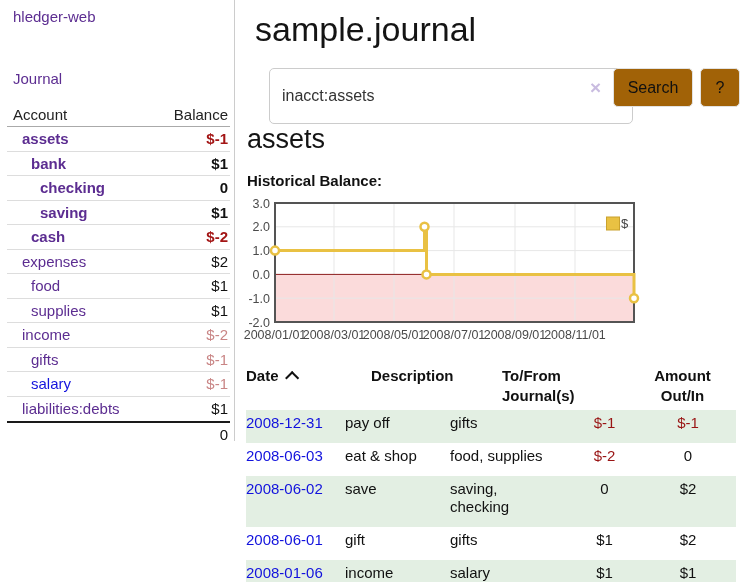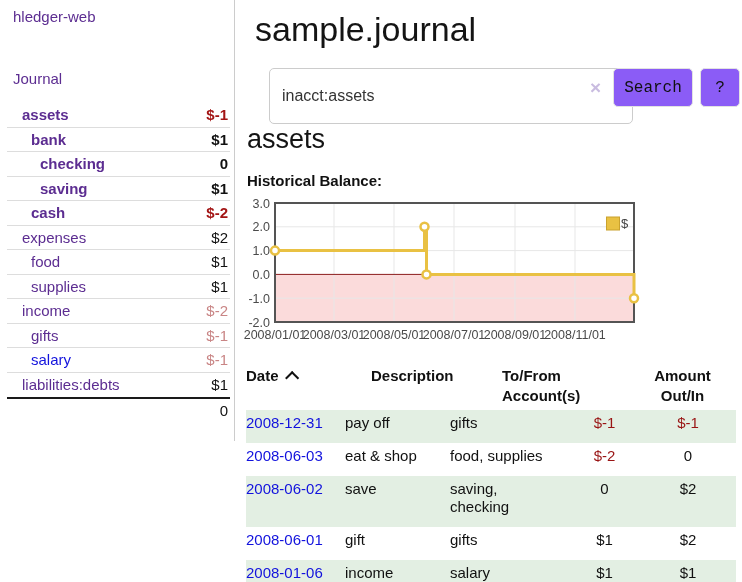--- a/index.html
+++ b/index.html
@@ -29,22 +29,22 @@
   .acct-bal.neg-soft{color:#c98585;}
   .acct-total{display:flex;justify-content:flex-end;box-sizing:border-box;
     height:24px;padding:3px 2px 0 0;border-top:2px solid #1a1a1a;}
 
   
   .page-title{position:absolute;left:247px;top:2px;font-size:34px;font-weight:400;color:#141414;}
   .search-input{position:absolute;left:248px;top:68px;width:364px;height:56px;box-sizing:border-box;
     border:1px solid #ccc;border-radius:5px;padding:0 34px 0 12px;font-size:16px;color:#333;
     font-family:"Liberation Sans", sans-serif;outline:none;margin-left:21px;}
   .clear-x{position:absolute;left:590px;top:77px;font-size:19px;font-weight:bold;color:#c9bce0;cursor:pointer;}
-  .btn{position:absolute;top:68px;height:39px;box-sizing:border-box;background:#8b5cf6;border:1px solid #e2e2e2;
-    border-radius:5px;font-size:16px;color:#111;font-family:Liberation Mono, monospace;cursor:pointer;}
+  .btn{position:absolute;top:68px;height:39px;box-sizing:border-box;background:#a16207;border:1px solid #e2e2e2;
+    border-radius:5px;font-size:16px;color:#111;font-family:Liberation Sans, sans-serif;cursor:pointer;}
   .btn-search{left:613px;width:80px;}
   .btn-help{left:700px;width:40px;}
 
   .acct-heading{position:absolute;left:247px;top:124px;font-size:27px;font-weight:400;color:#141414;}
   .chart-label{position:absolute;left:247px;top:172px;font-size:15px;font-weight:bold;color:#111;}
 
   .chart-wrap{position:absolute;left:240px;top:196px;width:480px;height:152px;}
 
   
   .reg-table{position:absolute;left:246px;top:364px;width:490px;font-size:15px;}
@@ -61,20 +61,24 @@
     transform:rotate(-45deg) translateY(3px);}
 </style>
 </head>
 <body>
 
 <a class="app-title">hledger-web</a>
 <a class="nav-journal">Journal</a>
 <div class="side-divider"></div>
 
 <div class="acct-table">
+  <div class="acct-hrow">
+    <span>Account</span>
+    <span>Balance</span>
+  </div>
   <div id="acct-body">
       <div class="acct-row bold">
         <a class="acct-link" style="padding-left: 15px;">assets</a>
         <span class="acct-bal neg-strong">$-1</span>
       </div>
       <div class="acct-row bold">
         <a class="acct-link" style="padding-left: 24px;">bank</a>
         <span class="acct-bal neg-none">$1</span>
       </div>
       <div class="acct-row bold">
@@ -169,21 +173,21 @@
       <text x="334.98630136986304" y="143" text-anchor="middle" font-size="12.5" fill="#4a4a4a" font-family="Liberation Sans, sans-serif">2008/11/01</text>
     </svg>
 </div>
 
 <div class="reg-table">
   <div class="reg-header">
     <div>
       <span>Date</span><span class="chevron-up"></span>
     </div>
     <div>Description</div>
-    <div>To/From Account(s)</div>
+    <div>To/From Journal(s)</div>
     <div class="num">Amount Out/In</div>
     <div class="num">Historical Balance</div>
   </div>
   <div id="reg-body">
       <div class="reg-row stripe">
         <div class="cell-date"><a>2008-12-31</a></div>
         <div>pay off</div>
         <div class="cell-accts">gifts</div>
         <div class="num neg">$-1</div>
         <div class="num neg">$-1</div>

